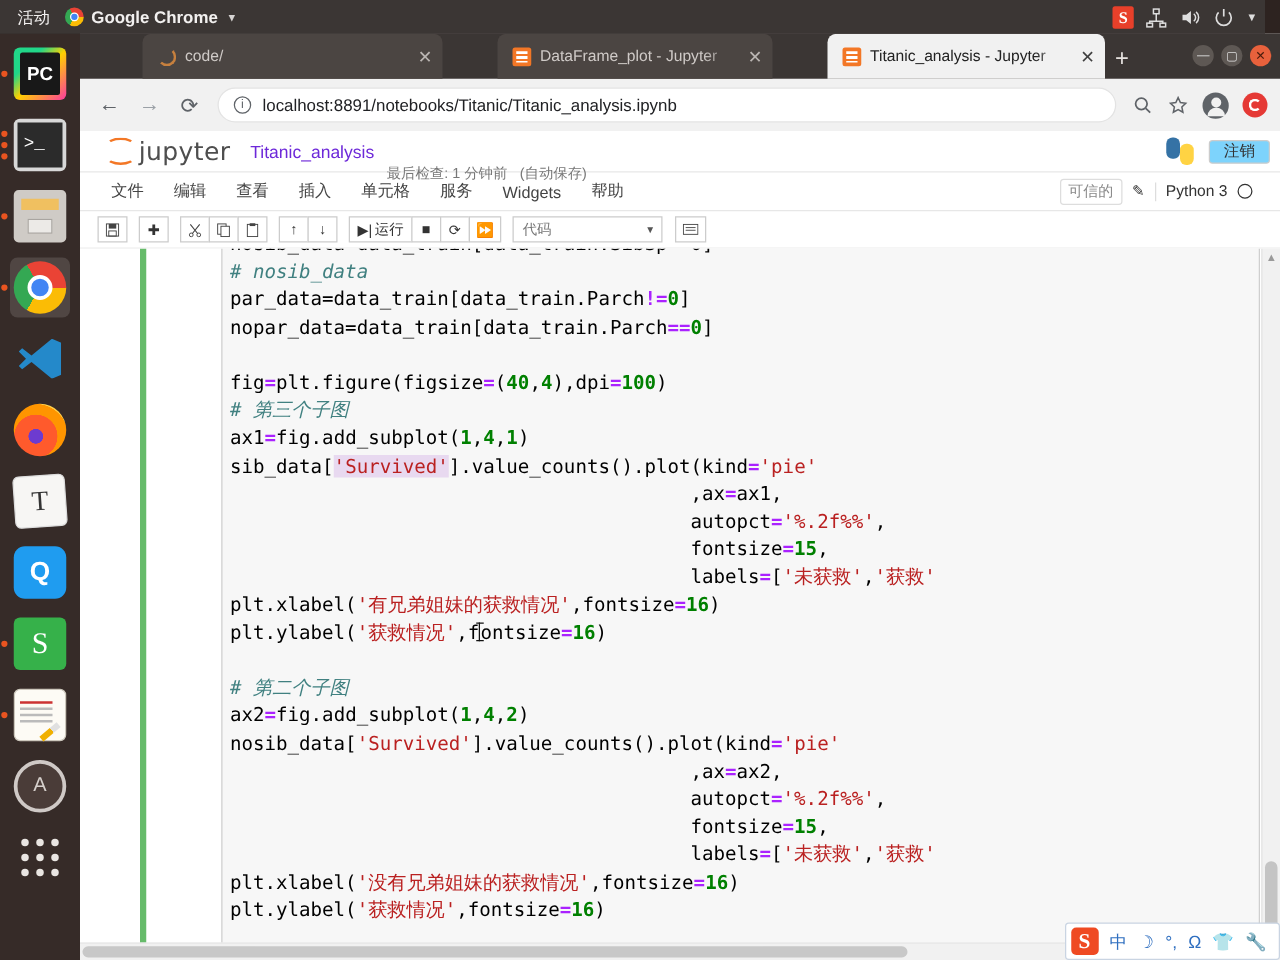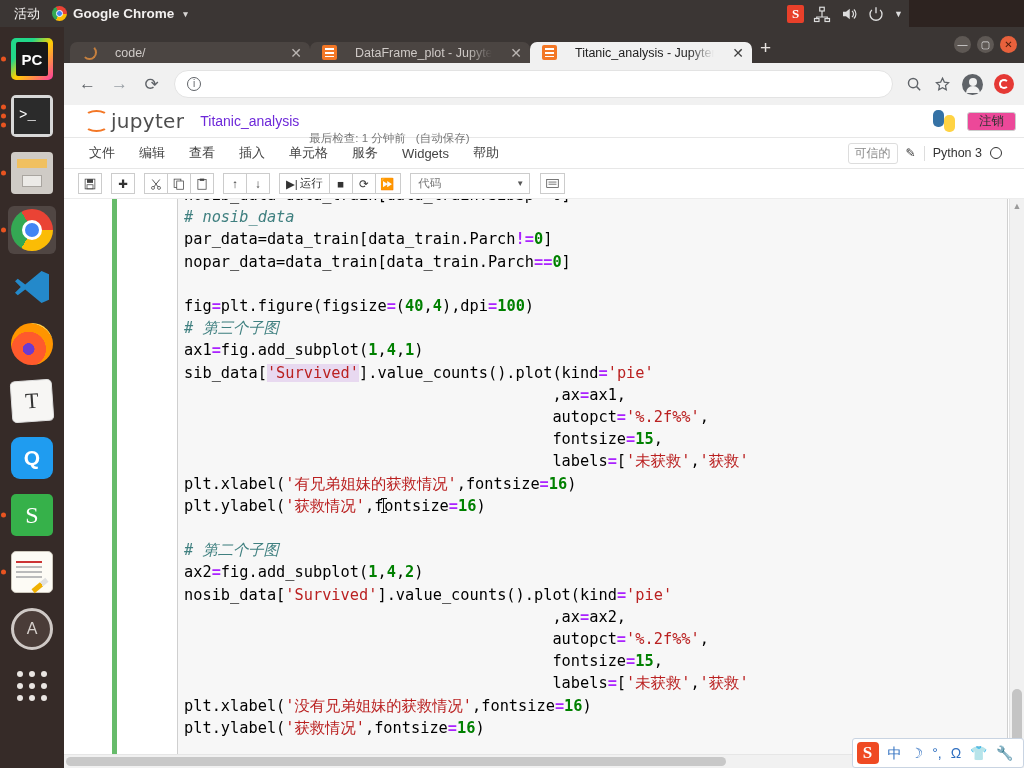--- a/index.html
+++ b/index.html
@@ -5,21 +5,21 @@
   * { box-sizing: border-box; margin: 0; padding: 0; }
   html, body {
     width: 1024px; height: 768px; overflow: hidden;
     font-family: "Liberation Sans", sans-serif;
     background: #2d2320;
   }
   .screen { position: relative; width: 1024px; height: 768px; overflow: hidden; }
 
   
   .topbar {
-    position: absolute; top: 0; left: 0; width: 909px; height: 27px;
+    position: absolute; top: 0; left: 0; width: 1012px; height: 27px;
     background: #3b3634; display: flex; align-items: center;
     color: #f2f0ef; font-size: 13px; z-index: 50;
   }
   .topbar .activities { padding: 0 12px 0 14px; font-size: 13px; }
   .topbar .appmenu { display: flex; align-items: center; gap: 6px; font-weight: bold; font-size: 13.5px; }
   .chrome-mini {
     width: 15px; height: 15px; border-radius: 50%;
     background:
       conic-gradient(from -30deg, #ea4335 0deg 120deg, #fbbc05 120deg 240deg, #34a853 240deg 360deg);
     position: relative;
@@ -116,24 +116,25 @@
   
   .chrome-win {
     position: absolute; top: 27px; left: 64px; width: 960px; height: 741px;
     background: #fff; overflow: hidden;
   }
   .tabstrip {
     height: 36px; background: #3b3634; display: flex; align-items: flex-end;
     padding-left: 6px; position: relative;
   }
   .tab {
-    height: 21px; display: flex; align-items: center; gap: 18px;
+    height: 36px; display: flex; align-items: center; gap: 7px;
     padding: 0 8px 0 12px; border-radius: 7px 7px 0 0;
     font-size: 12.5px; color: #cfcac7; max-width: 240px;
     position: relative;
+    margin-left: 44px;
   }
   .tab.inactive { background: #4b4542; width: 240px; }
   .tab.inactive2 { background: #4b4542; width: 220px; }
   .tab.active { background: #f1f1f1; color: #222; width: 222px; }
   .tab .favicon { width: 15px; height: 15px; flex: 0 0 15px; }
   .fav-jup {
     background: #f37726; border-radius: 2px; position: relative;
   }
   .fav-jup::after { content:""; position:absolute; left:3px; right:3px; top:3px; bottom:3px;
     background: repeating-linear-gradient(#fff 0 2px, transparent 2px 4px); }
@@ -189,21 +190,21 @@
   .jp-logo .mark::after { bottom: 0px; border-top-color: transparent; border-left-color: transparent; border-right-color: transparent; }
   .jp-logo .word { font-size: 20px; color: #4e4e4e; font-family: "DejaVu Sans", sans-serif; letter-spacing:.3px;}
   .jp-name { font-size: 14px; color: #6d28d9; margin-left: 6px; }
   .jp-ckpt { font-size: 11.5px; color: #777; margin-top: 34px; }
   .jp-right { margin-left: auto; display: flex; align-items: center; gap: 12px; }
   .py-logo { width: 22px; height: 22px; position: relative; }
   .py-logo .a, .py-logo .b { position: absolute; width: 11px; height: 17px; border-radius: 5px; }
   .py-logo .a { background: #3572a5; left: 0; top: 0; }
   .py-logo .b { background: #ffd343; right: 0; bottom: 0; }
   .btn-logout {
-    border: 1px solid #ccc; background: #ec4899; border-radius: 3px;
+    border: 1px solid #ccc; background: #7dd3fc; border-radius: 3px;
     padding: 0 11px; font-size: 12.5px; color: #333;
   }
   .jp-menubar {
     height: 31px; display: flex; align-items: center; padding-left: 14px;
     border-bottom: 1px solid #e7e7e7; gap: 2px; position: relative;
   }
   .jp-menu-item { font-size: 13px; color: #444; padding: 4px 11px; border-radius: 2px; }
   .jp-menubar .mb-right { position: absolute; right: 22px; display: flex; align-items: center; gap: 8px; }
   .trust-badge { font-size: 12px; color: #8a8a8a; border: 1px solid #ddd; border-radius: 3px; padding: 1px 6px; }
   .pencil { font-size: 12px; color: #333; }
@@ -413,20 +414,21 @@
         <span class="wc close">✕</span>
       </div>
     </div>
 
     <div class="omnibar">
       <span class="nav-ico">←</span>
       <span class="nav-ico dim">→</span>
       <span class="nav-ico">⟳</span>
       <div class="urlbox">
         <span class="info">i</span>
+        <span>localhost:8891/notebooks/Titanic/Titanic_analysis.ipynb</span>
       </div>
       <div class="omni-right">
         <svg width="17" height="17" viewBox="0 0 24 24">
           <circle cx="10" cy="10" r="6.5" fill="none" stroke="#5f6368" stroke-width="2"></circle>
           <path d="M15 15l5 5" stroke="#5f6368" stroke-width="2"></path>
         </svg>
         <svg width="17" height="17" viewBox="0 0 24 24">
           <path d="M12 3l2.6 5.6 6 .7-4.4 4.2 1.2 6L12 16.6 6.6 19.5l1.2-6L3.4 9.3l6-.7z" fill="none" stroke="#5f6368" stroke-width="1.7"></path>
         </svg>
         <span class="avatar-ic"></span>

